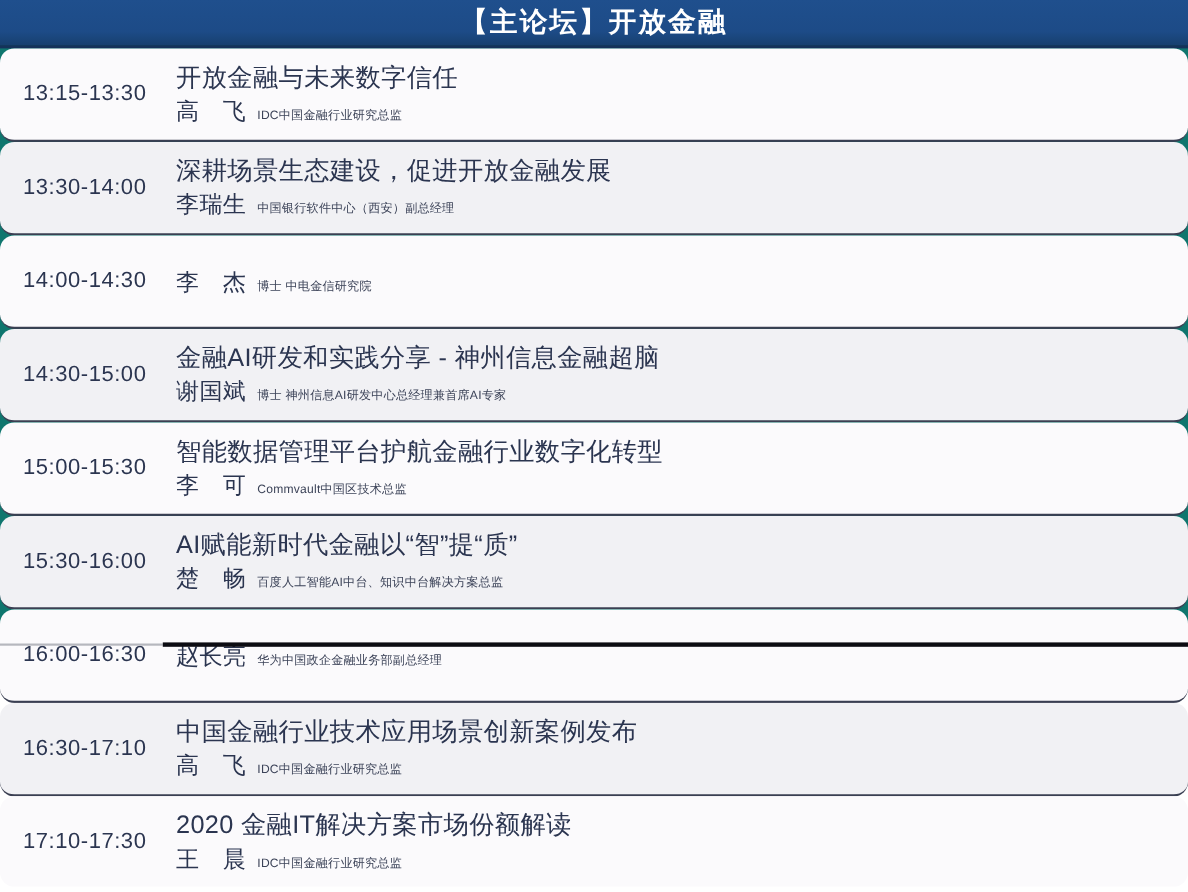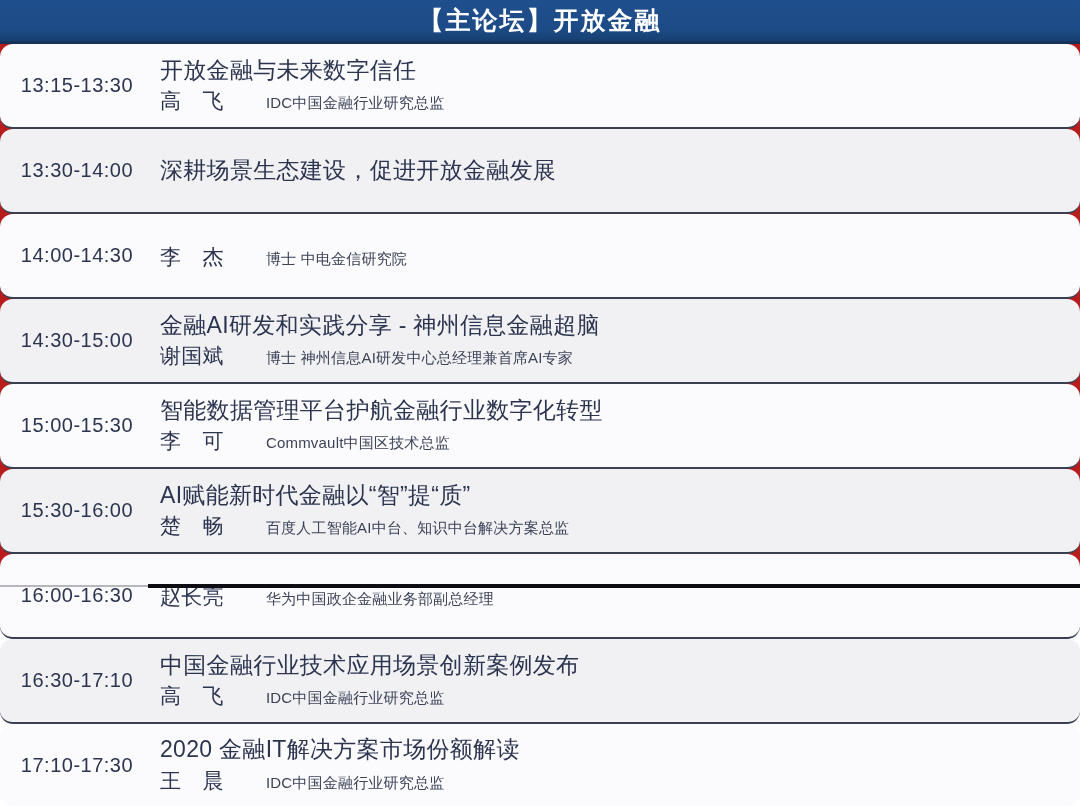--- a/index.html
+++ b/index.html
@@ -11,21 +11,21 @@
     height: 811px;
     background: #ffffff;
     font-family: "Liberation Sans", "DejaVu Sans", sans-serif;
     overflow: hidden;
   }
 
   .agenda {
     width: 1080px;
     height: 589px;
     position: relative;
-    background: #b91c1c;
+    background: #0f766e;
     box-sizing: border-box;
   }
 
   
   .header {
     height: 44px;
     background: linear-gradient(180deg, #1f4f8d 0%, #1d4b87 70%, #17406f 100%);
     display: flex;
     align-items: center;
     justify-content: center;
@@ -93,23 +93,22 @@
     text-align: center;
   }
   .speaker-name {
     color: #2b3550;
     font-size: 21px;
     letter-spacing: .3px;
     margin-right: 10px;
   }
   .speaker-affil {
     color: #3c4358;
-    font-size: 15px;
+    font-size: 11px;
     letter-spacing: .2px;
-    margin-left: 32px;
   }
 
   
   .bottom-rule {
     position: absolute;
     left: 0;
     bottom: 0;
     width: 1080px;
     height: 6px;
   }
@@ -149,20 +148,24 @@
           <span class="speaker-name">高　飞</span>
           <span class="speaker-affil">IDC中国金融行业研究总监</span>
         </div>
       </div>
     </div>
 
     <div class="row even">
       <div class="time-cell">13:30-14:00</div>
       <div class="content-cell">
         <div class="session-title">深耕场景生态建设，促进开放金融发展</div>
+        <div class="speaker-line">
+          <span class="speaker-name">李瑞生</span>
+          <span class="speaker-affil">中国银行软件中心（西安）副总经理</span>
+        </div>
       </div>
     </div>
 
     <div class="row odd">
       <div class="time-cell">14:00-14:30</div>
       <div class="content-cell">
         <div class="speaker-line">
           <span class="speaker-name">李　杰</span>
           <span class="speaker-affil">博士 中电金信研究院</span>
         </div>

